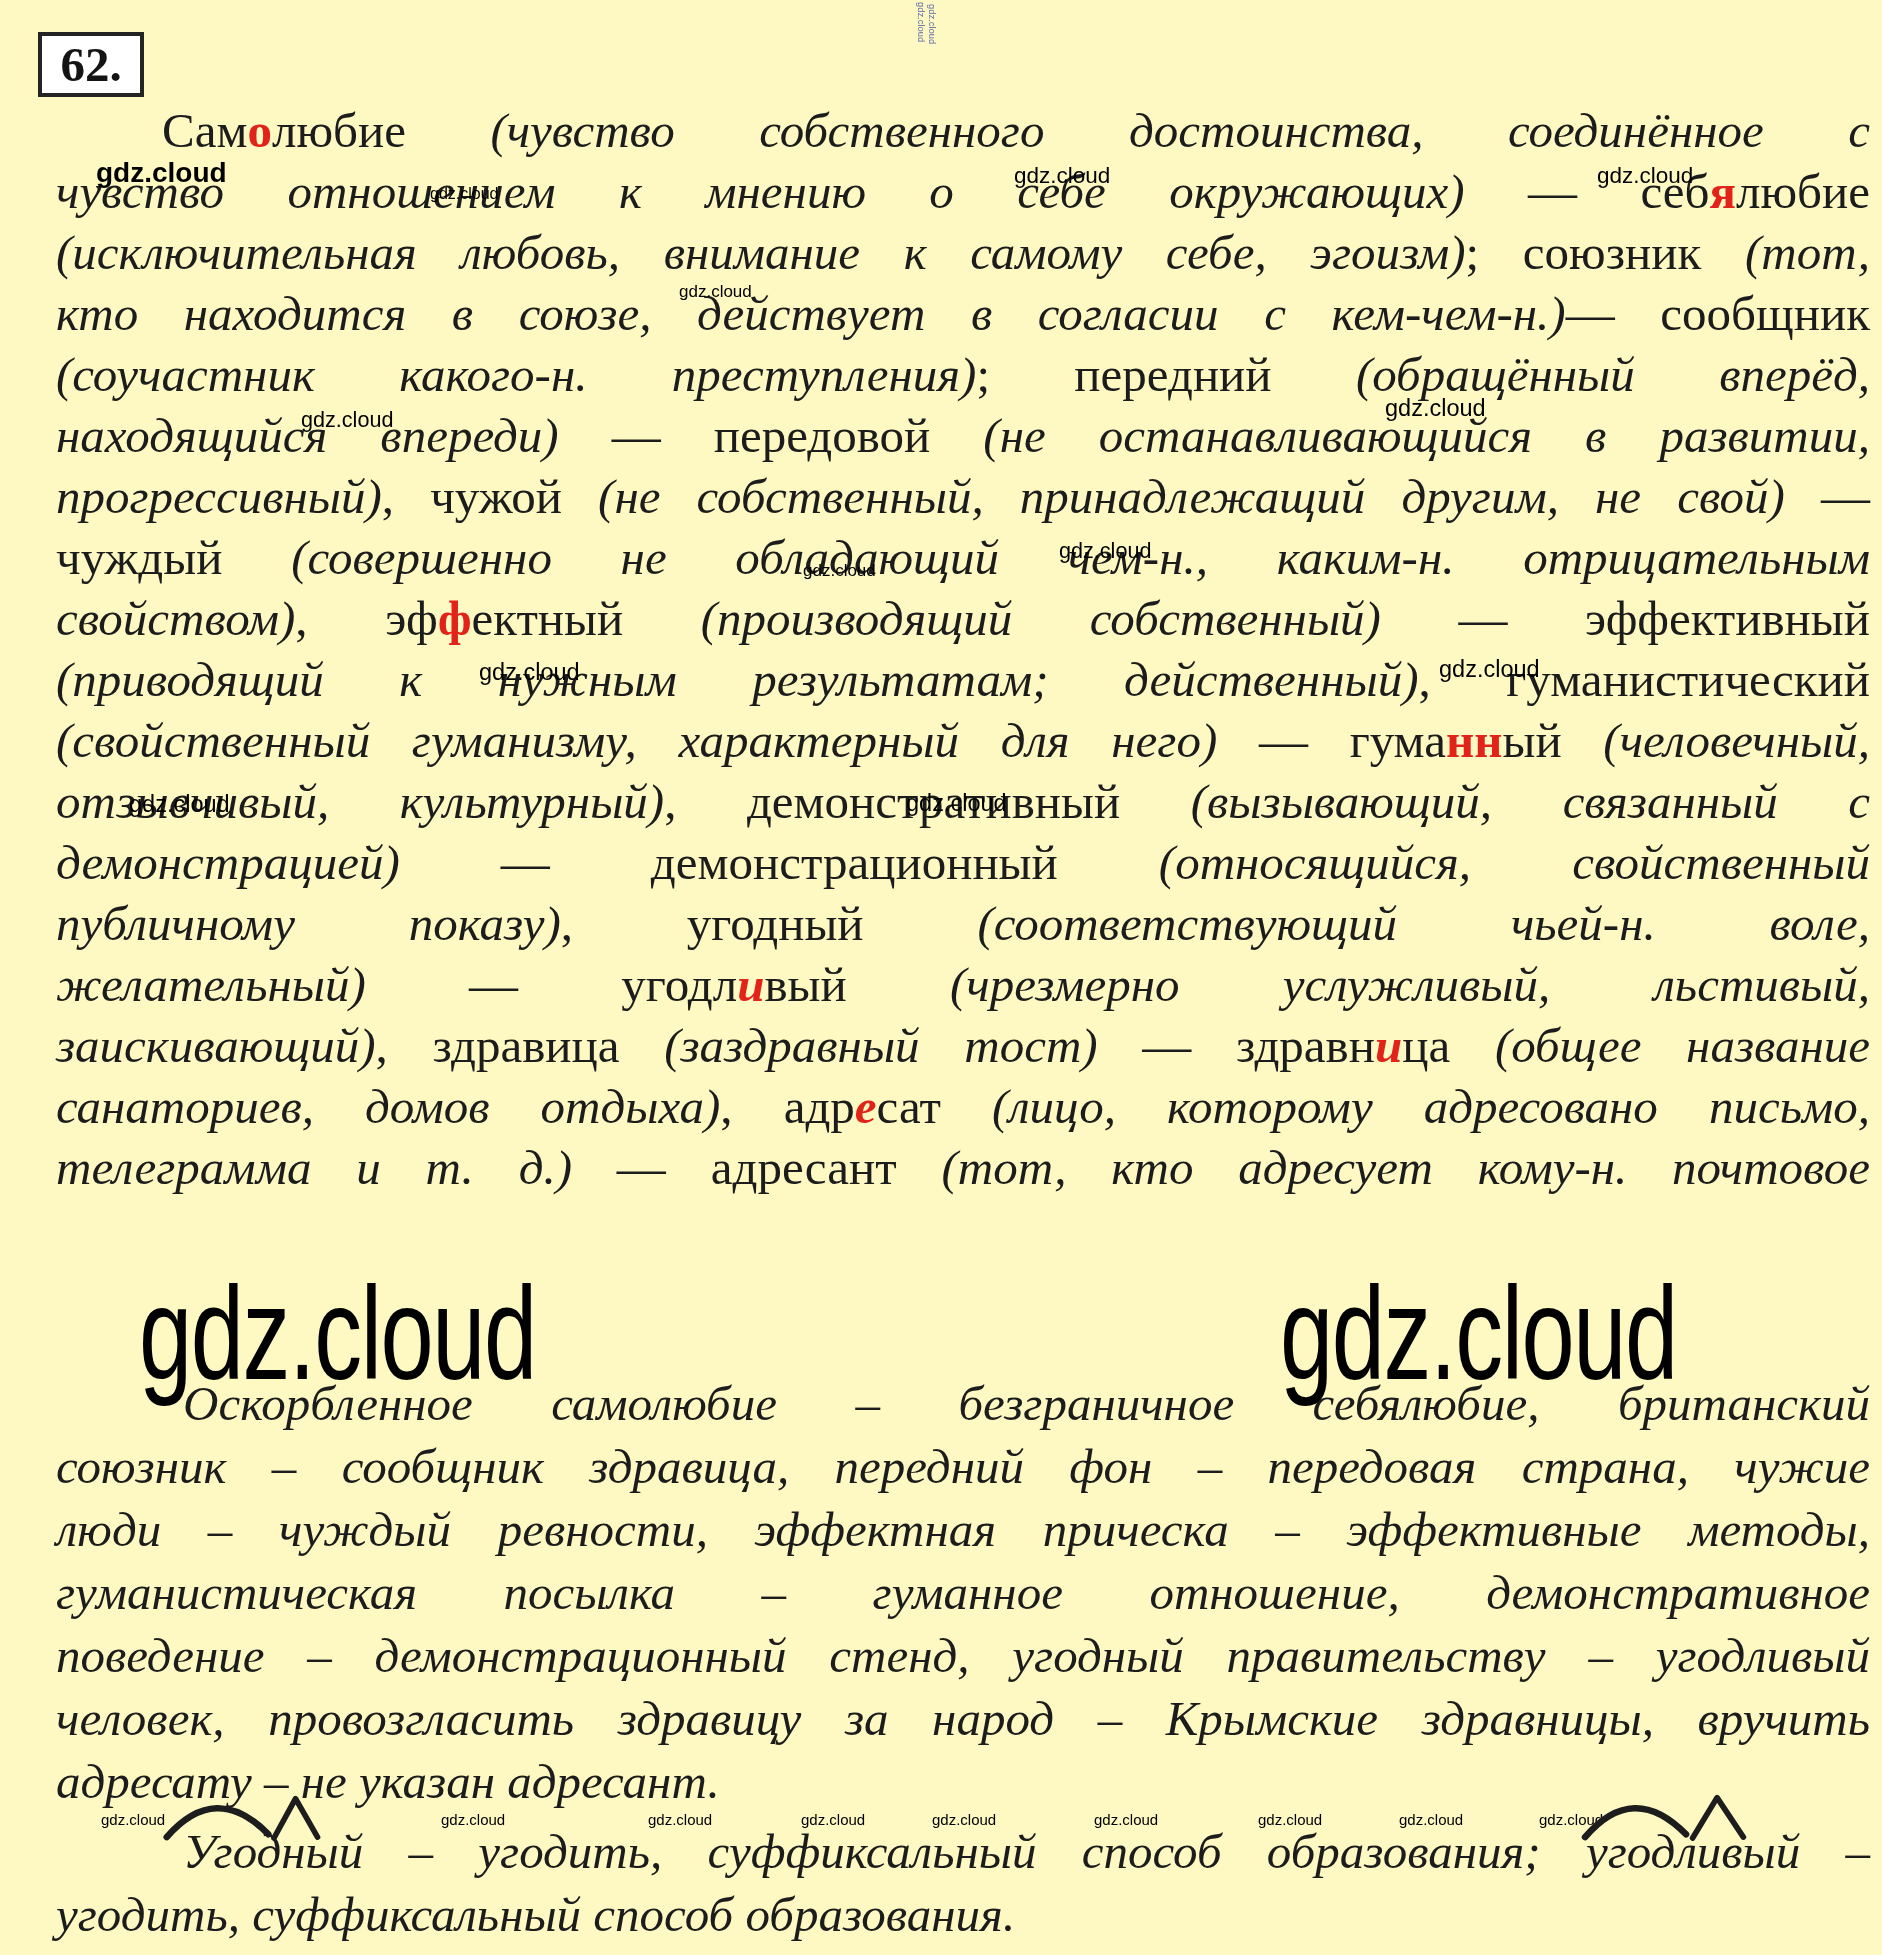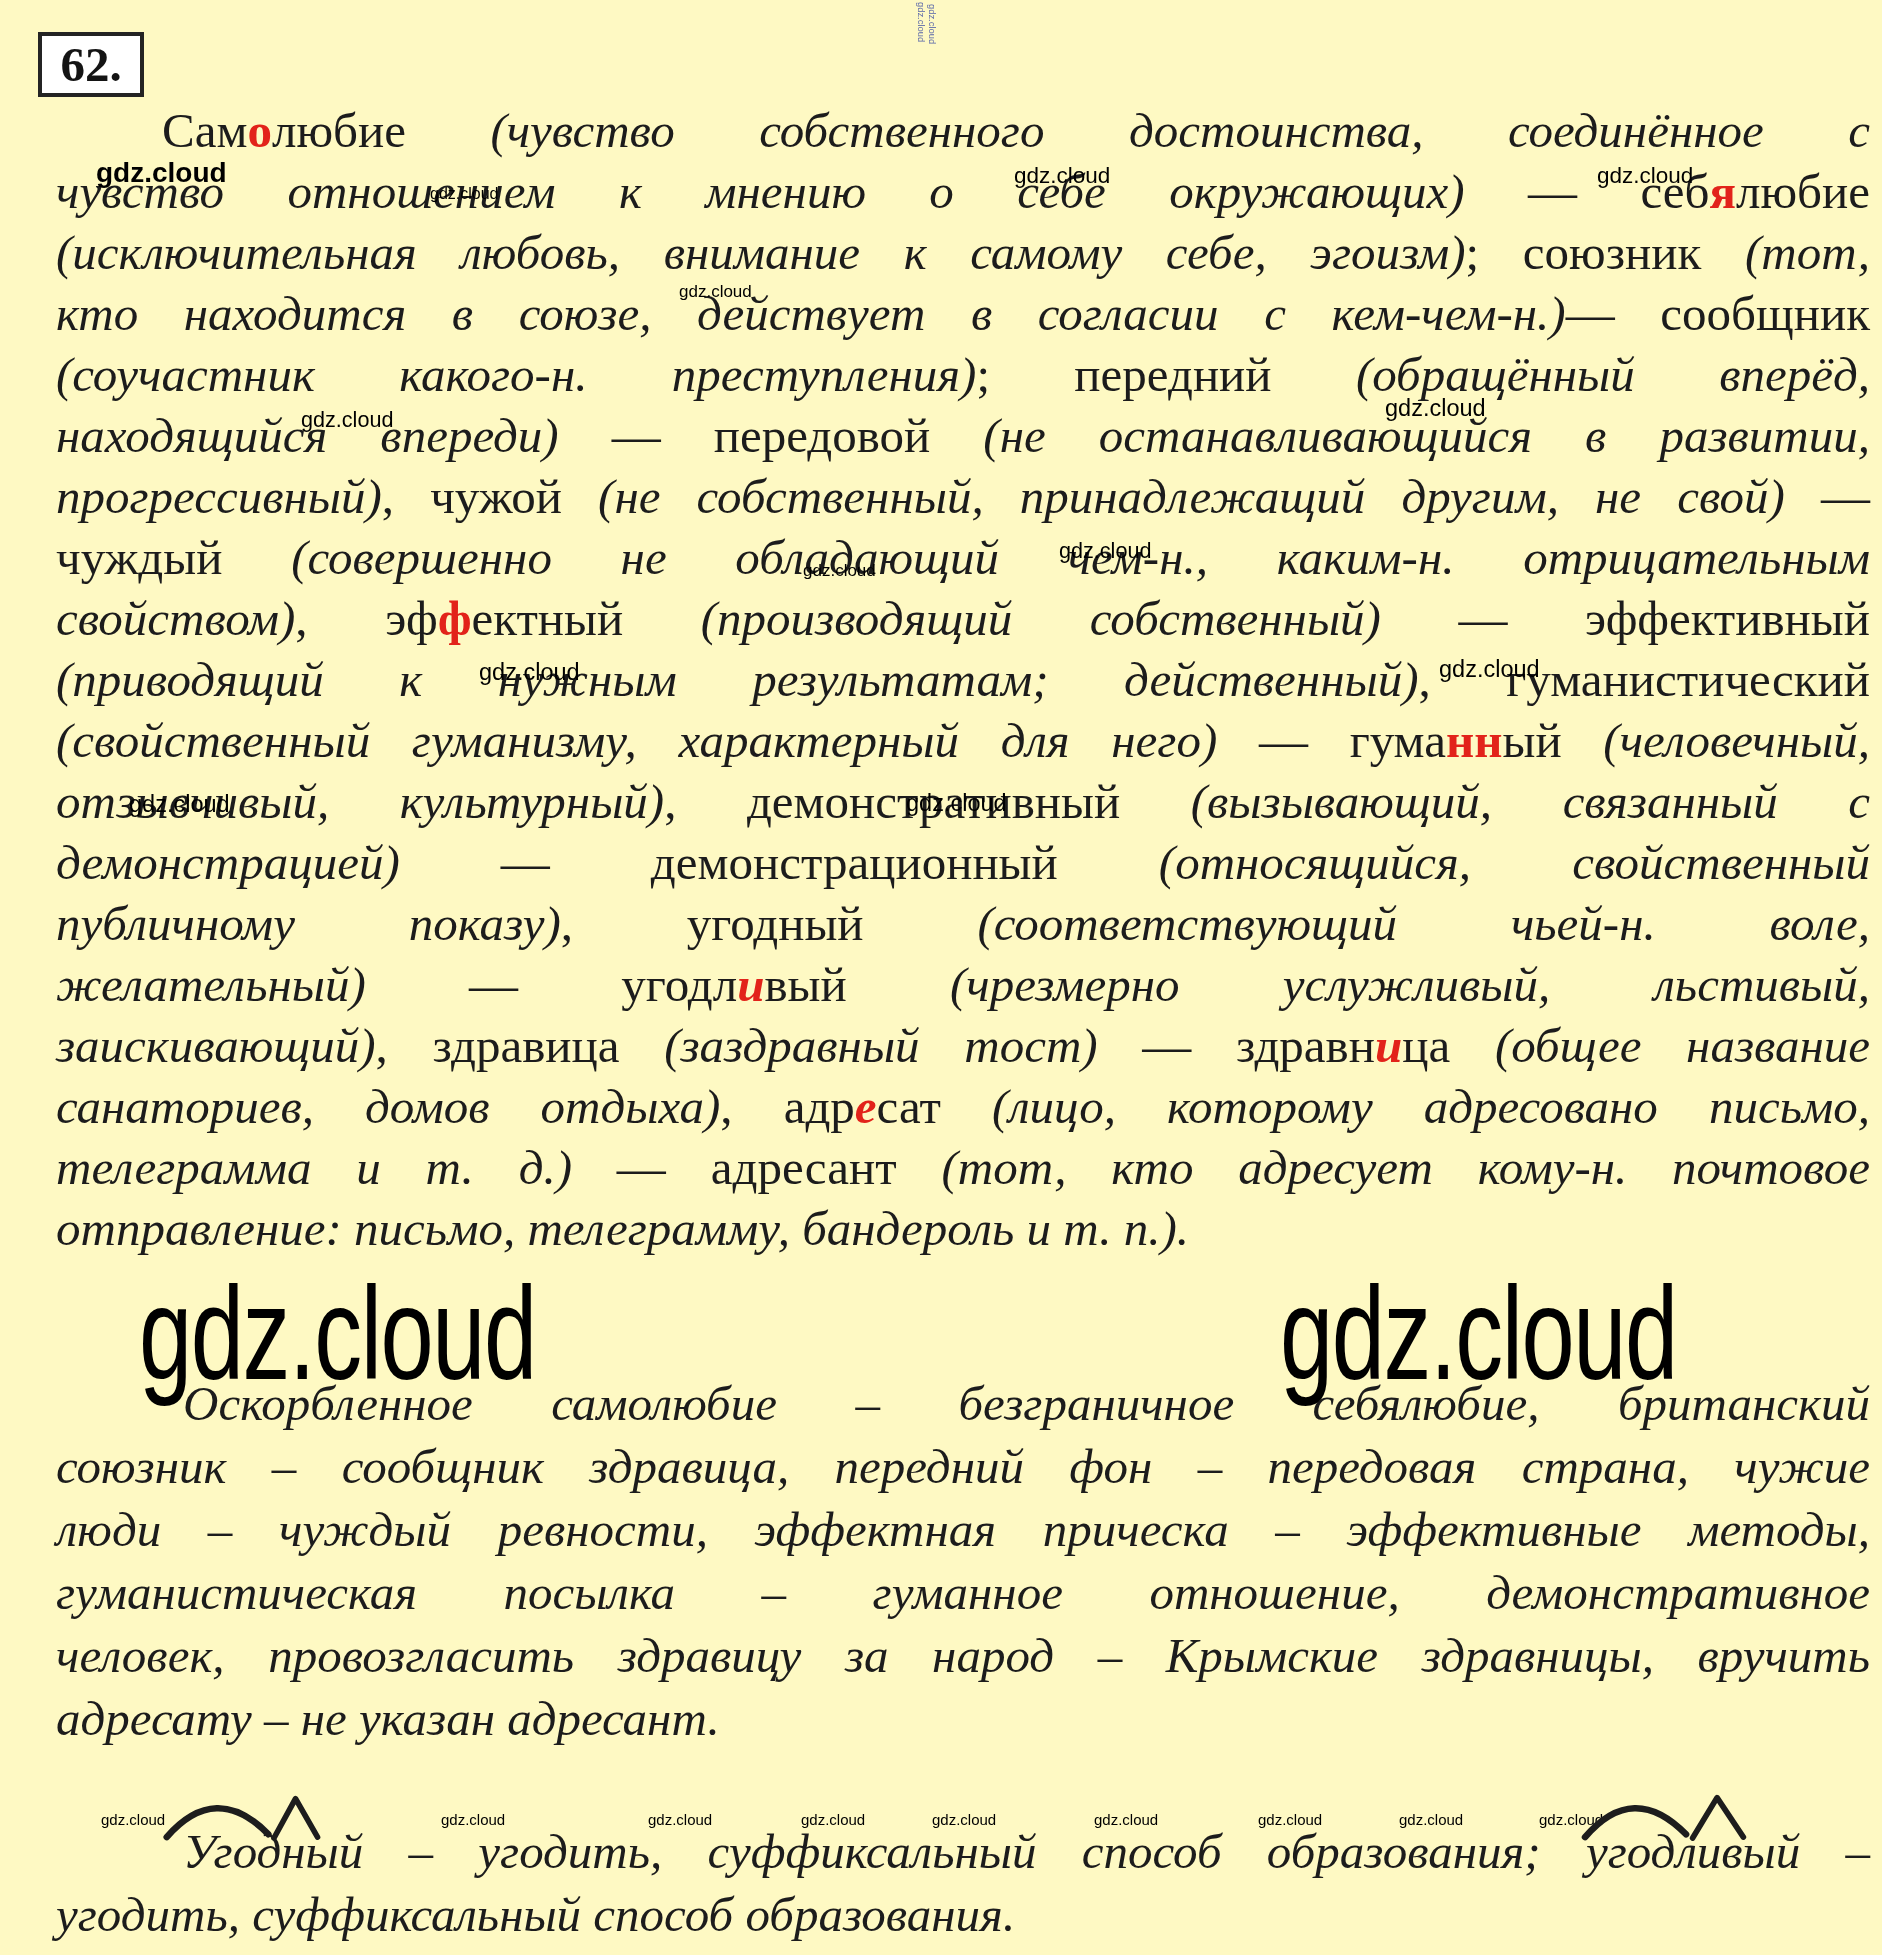--- a/index.html
+++ b/index.html
@@ -99,27 +99,27 @@
       <div class="tline"><span class="seg-i">свойством)</span><span class="seg-u">, эф</span><span class="seg-ru">ф</span><span class="seg-u">ектный </span><span class="seg-i">(производящий собственный) </span><span class="seg-u">— эффективный</span></div>
       <div class="tline"><span class="seg-i">(приводящий к нужным результатам; действенный)</span><span class="seg-u">, гуманистический</span></div>
       <div class="tline"><span class="seg-i">(свойственный гуманизму, характерный для него) </span><span class="seg-u">— гума</span><span class="seg-ru">нн</span><span class="seg-u">ый </span><span class="seg-i">(человечный,</span></div>
       <div class="tline"><span class="seg-i">отзывчивый, культурный)</span><span class="seg-u">, демонстративный </span><span class="seg-i">(вызывающий, связанный с</span></div>
       <div class="tline"><span class="seg-i">демонстрацией) </span><span class="seg-u">— демонстрационный </span><span class="seg-i">(относящийся, свойственный</span></div>
       <div class="tline"><span class="seg-i">публичному показу)</span><span class="seg-u">, угодный </span><span class="seg-i">(соответствующий чьей-н. воле,</span></div>
       <div class="tline"><span class="seg-i">желательный) </span><span class="seg-u">— угодл</span><span class="seg-ri">и</span><span class="seg-u">вый </span><span class="seg-i">(чрезмерно услужливый, льстивый,</span></div>
       <div class="tline"><span class="seg-i">заискивающий)</span><span class="seg-u">, здравица </span><span class="seg-i">(заздравный тост) </span><span class="seg-u">— здравн</span><span class="seg-ri">и</span><span class="seg-u">ца </span><span class="seg-i">(общее название</span></div>
       <div class="tline"><span class="seg-i">санаториев, домов отдыха)</span><span class="seg-u">, адр</span><span class="seg-ri">е</span><span class="seg-u">сат </span><span class="seg-i">(лицо, которому адресовано письмо,</span></div>
       <div class="tline"><span class="seg-i">телеграмма и т. д.) </span><span class="seg-u">— адресант </span><span class="seg-i">(тот, кто адресует кому-н. почтовое</span></div>
-      <div class="tline last"><span class="seg-i">отправление: письмо, телеграмму, бандероль и т. п.).</span></div>
     </div>
   <div class="para p2">
       <div class="tline" style="text-indent: 127px;"><span class="seg-i">Оскорбленное самолюбие – безграничное себялюбие, британский</span></div>
       <div class="tline"><span class="seg-i">союзник – сообщник здравица, передний фон – передовая страна, чужие</span></div>
       <div class="tline"><span class="seg-i">люди – чуждый ревности, эффектная прическа – эффективные методы,</span></div>
       <div class="tline"><span class="seg-i">гуманистическая посылка – гуманное отношение, демонстративное</span></div>
+      <div class="tline"><span class="seg-i">поведение – демонстрационный стенд, угодный правительству – угодливый</span></div>
       <div class="tline"><span class="seg-i">человек,  провозгласить здравицу за народ – Крымские здравницы, вручить</span></div>
       <div class="tline last"><span class="seg-i">адресату – не указан адресант.</span></div>
     </div>
   <div class="para p3">
       <div class="tline" style="text-indent: 127px;"><span class="seg-i">Угодный – угодить, суффиксальный способ образования; угодливый –</span></div>
       <div class="tline last"><span class="seg-i">угодить, суффиксальный способ образования.</span></div>
     </div>
 
   <svg class="morpheme" style="left:155px; top:1789px;" width="178" height="53" viewBox="0 0 380 112">
     <path d="M 25 102 Q 130 -18 242 96" fill="none" stroke="#1d1d1d" stroke-width="14" stroke-linecap="round"></path>

